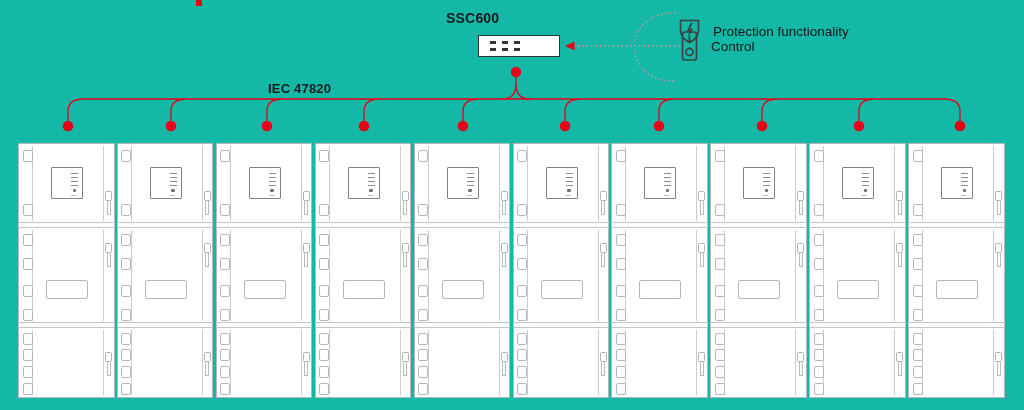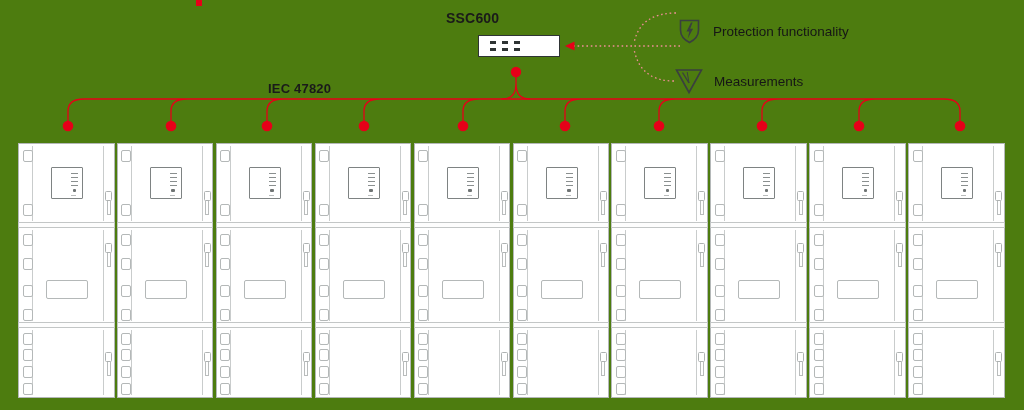--- a/index.html
+++ b/index.html
@@ -1,17 +1,17 @@
 <!DOCTYPE html>
 <html><head>
 <meta charset="utf-8">
 <style>
   html,body{margin:0;padding:0;background:#ffffff;}
   .stage{
-    position:relative;width:1024px;height:410px;background:#4d7c0f;overflow:hidden;
+    position:relative;width:1024px;height:410px;background:#14b8a6;overflow:hidden;
     font-family:"Liberation Sans", sans-serif;color:#1a1a1a;
   }
   
   .clip-mark{position:absolute;left:196px;top:0;width:6px;height:6px;background:#e60018;}
   .device-label{position:absolute;left:446px;top:10px;font-size:14px;font-weight:bold;letter-spacing:.2px;}
   .bus-label{position:absolute;left:268px;top:81px;font-size:13px;font-weight:bold;letter-spacing:.2px;}
   
   .device-box{position:absolute;left:478px;top:35px;width:80px;height:20px;border:1.6px solid #2f3434;background:#fff;}
   .device-box .dash-row{position:absolute;left:11px;height:2.6px;width:30px;display:flex;justify-content:space-between;}
   .device-box .dash-row.r1{top:5px;} .device-box .dash-row.r2{top:12px;}
@@ -83,29 +83,29 @@
     </svg>
 
   <div class="legend-item" style="left:676px;top:16px;text-align:center;">
     <svg width="27" height="28" viewBox="0 0 27 28">
       <path d="M4.5 3.5 L22.5 3.5 L22.5 13 Q22.5 21 13.5 25.5 Q4.5 21 4.5 13 Z" fill="none" stroke="#3a3f3f" stroke-width="1.6"></path>
       <path d="M15 5.5 L10.5 14.5 L13.3 14.5 L11.8 21.5 L17 11.8 L14.2 11.8 L16.6 5.5 Z" fill="#3a3f3f"></path>
     </svg>
     <span class="lbl">Protection functionality</span>
   </div>
 
-
-  <div class="legend-item" style="left:674px;top:66px;">
-    <svg width="30" height="28" viewBox="0 0 30 28">
-      <path d="M2.5 3 L27.5 3 L15 25.5 Z" fill="none" stroke="#3a3f3f" stroke-width="1.6"></path>
-      <line x1="15" y1="16" x2="8.5" y2="5.5" stroke="#3a3f3f" stroke-width="1.4"></line>
-      <line x1="15" y1="16" x2="13.2" y2="5" stroke="#3a3f3f" stroke-width="1"></line>
+  <div class="legend-item" style="left:678px;top:31px;">
+    <svg width="23" height="32" viewBox="0 0 23 32">
+      <rect x="4.5" y="2" width="14" height="28" rx="2.5" fill="none" stroke="#3a3f3f" stroke-width="1.6"></rect>
+      <line x1="11.5" y1="6.5" x2="11.5" y2="13" stroke="#3a3f3f" stroke-width="1.8"></line>
+      <circle cx="11.5" cy="22" r="3.6" fill="none" stroke="#3a3f3f" stroke-width="1.6"></circle>
     </svg>
-    <span class="lbl">Measurements</span>
+    <span class="lbl">Control</span>
   </div>
+
 
   <div id="cabinets" class="cabinet-row-wrap">
       <div class="cab-col" style="left: 0px;">
         <div class="cab-cell" style="top: 0px; height: 79px;">
           <div class="vline" style="left: 13px;"></div>
           <div class="vline" style="left: 84px;"></div>
           <div class="sq" style="top: 6px;"></div>
           <div class="sq" style="top: 60px;"></div>
           <div class="handle" style="top: 47px;">
             <div class="knob"></div>

